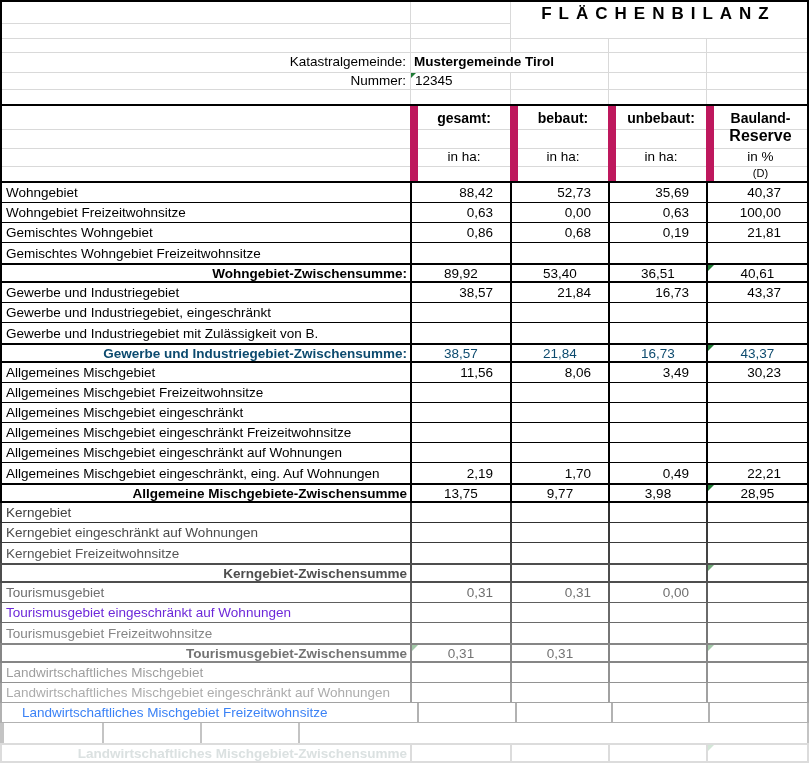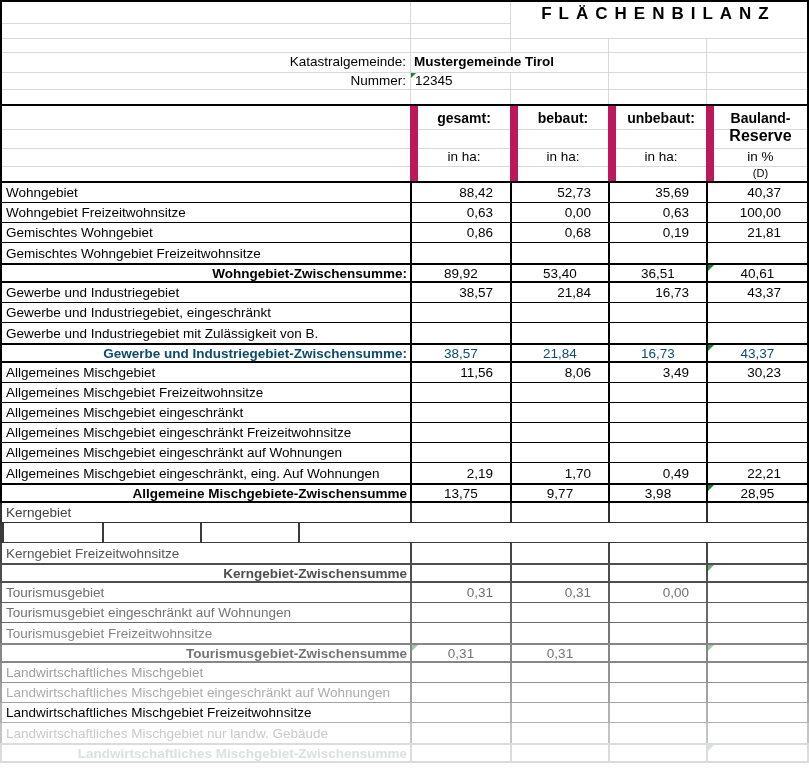--- a/index.html
+++ b/index.html
@@ -218,20 +218,21 @@
         <div class="cell val ve" style="border-left-color: rgb(0, 0, 0);">28,95<span class="tri" style="border-top-color: rgb(30, 123, 52);"></span></div>
       </div>
       <div class="trow" style="color: rgb(64, 64, 64); border-color: rgb(48, 48, 48);">
         <div class="cell label">Kerngebiet</div>
         <div class="cell val vb" style="border-left-color: rgb(48, 48, 48);"></div>
         <div class="cell val vc" style="border-left-color: rgb(48, 48, 48);"></div>
         <div class="cell val vd" style="border-left-color: rgb(48, 48, 48);"></div>
         <div class="cell val ve" style="border-left-color: rgb(48, 48, 48);"></div>
       </div>
       <div class="trow" style="color: rgb(74, 74, 74); border-color: rgb(58, 58, 58);">
+        <div class="cell label">Kerngebiet eingeschränkt auf Wohnungen</div>
         <div class="cell val vb" style="border-left-color: rgb(58, 58, 58);"></div>
         <div class="cell val vc" style="border-left-color: rgb(58, 58, 58);"></div>
         <div class="cell val vd" style="border-left-color: rgb(58, 58, 58);"></div>
         <div class="cell val ve" style="border-left-color: rgb(58, 58, 58);"></div>
       </div>
       <div class="trow" style="color: rgb(84, 84, 84); border-color: rgb(68, 68, 68); border-bottom-width: 0px;">
         <div class="cell label">Kerngebiet Freizeitwohnsitze</div>
         <div class="cell val vb" style="border-left-color: rgb(68, 68, 68);"></div>
         <div class="cell val vc" style="border-left-color: rgb(68, 68, 68);"></div>
         <div class="cell val vd" style="border-left-color: rgb(68, 68, 68);"></div>
@@ -246,21 +247,21 @@
           <span class="tri" style="border-top-color: rgb(111, 168, 119);"></span>
         </div>
       </div>
       <div class="trow" style="color: rgb(110, 110, 110); border-color: rgb(94, 94, 94);">
         <div class="cell label">Tourismusgebiet</div>
         <div class="cell val vb" style="border-left-color: rgb(94, 94, 94);">0,31</div>
         <div class="cell val vc" style="border-left-color: rgb(94, 94, 94);">0,31</div>
         <div class="cell val vd" style="border-left-color: rgb(94, 94, 94);">0,00</div>
         <div class="cell val ve" style="border-left-color: rgb(94, 94, 94);"></div>
       </div>
-      <div class="trow" style="color: #737373; border-color: rgb(106, 106, 106);">
+      <div class="trow" style="color: #6d28d9; border-color: rgb(106, 106, 106);">
         <div class="cell label">Tourismusgebiet eingeschränkt auf Wohnungen</div>
         <div class="cell val vb" style="border-left-color: rgb(106, 106, 106);"></div>
         <div class="cell val vc" style="border-left-color: rgb(106, 106, 106);"></div>
         <div class="cell val vd" style="border-left-color: rgb(106, 106, 106);"></div>
         <div class="cell val ve" style="border-left-color: rgb(106, 106, 106);"></div>
       </div>
       <div class="trow" style="color: rgb(134, 134, 134); border-color: rgb(118, 118, 118); border-bottom-width: 0px;">
         <div class="cell label">Tourismusgebiet Freizeitwohnsitze</div>
         <div class="cell val vb" style="border-left-color: rgb(118, 118, 118);"></div>
         <div class="cell val vc" style="border-left-color: rgb(118, 118, 118);"></div>
@@ -283,29 +284,28 @@
         <div class="cell val vd" style="border-left-color: rgb(146, 146, 146);"></div>
         <div class="cell val ve" style="border-left-color: rgb(146, 146, 146);"></div>
       </div>
       <div class="trow" style="color: rgb(172, 172, 172); border-color: rgb(162, 162, 162);">
         <div class="cell label">Landwirtschaftliches Mischgebiet eingeschränkt auf Wohnungen</div>
         <div class="cell val vb" style="border-left-color: rgb(162, 162, 162);"></div>
         <div class="cell val vc" style="border-left-color: rgb(162, 162, 162);"></div>
         <div class="cell val vd" style="border-left-color: rgb(162, 162, 162);"></div>
         <div class="cell val ve" style="border-left-color: rgb(162, 162, 162);"></div>
       </div>
-      <div class="trow" style="color: #000000; border-color: rgb(178, 178, 178);">
+      <div class="trow" style="color: #3b82f6; border-color: rgb(178, 178, 178); padding-left: 16px;">
         <div class="cell label">Landwirtschaftliches Mischgebiet Freizeitwohnsitze</div>
         <div class="cell val vb" style="border-left-color: rgb(178, 178, 178);"></div>
         <div class="cell val vc" style="border-left-color: rgb(178, 178, 178);"></div>
         <div class="cell val vd" style="border-left-color: rgb(178, 178, 178);"></div>
         <div class="cell val ve" style="border-left-color: rgb(178, 178, 178);"></div>
       </div>
       <div class="trow" style="color: rgb(201, 201, 201); border-color: rgb(196, 196, 196); border-bottom-width: 0px;">
-        <div class="cell label">Landwirtschaftliches Mischgebiet nur landw. Gebäude</div>
         <div class="cell val vb" style="border-left-color: rgb(196, 196, 196);"></div>
         <div class="cell val vc" style="border-left-color: rgb(196, 196, 196);"></div>
         <div class="cell val vd" style="border-left-color: rgb(196, 196, 196);"></div>
         <div class="cell val ve" style="border-left-color: rgb(196, 196, 196);"></div>
       </div>
       <div class="trow sum" style="color: rgb(219, 225, 225); border-color: rgb(220, 220, 220);">
         <div class="cell label">Landwirtschaftliches Mischgebiet-Zwischensumme</div>
         <div class="cell val vb" style="border-left-color: rgb(220, 220, 220);"></div>
         <div class="cell val vc" style="border-left-color: rgb(220, 220, 220);"></div>
         <div class="cell val vd" style="border-left-color: rgb(220, 220, 220);"></div>

